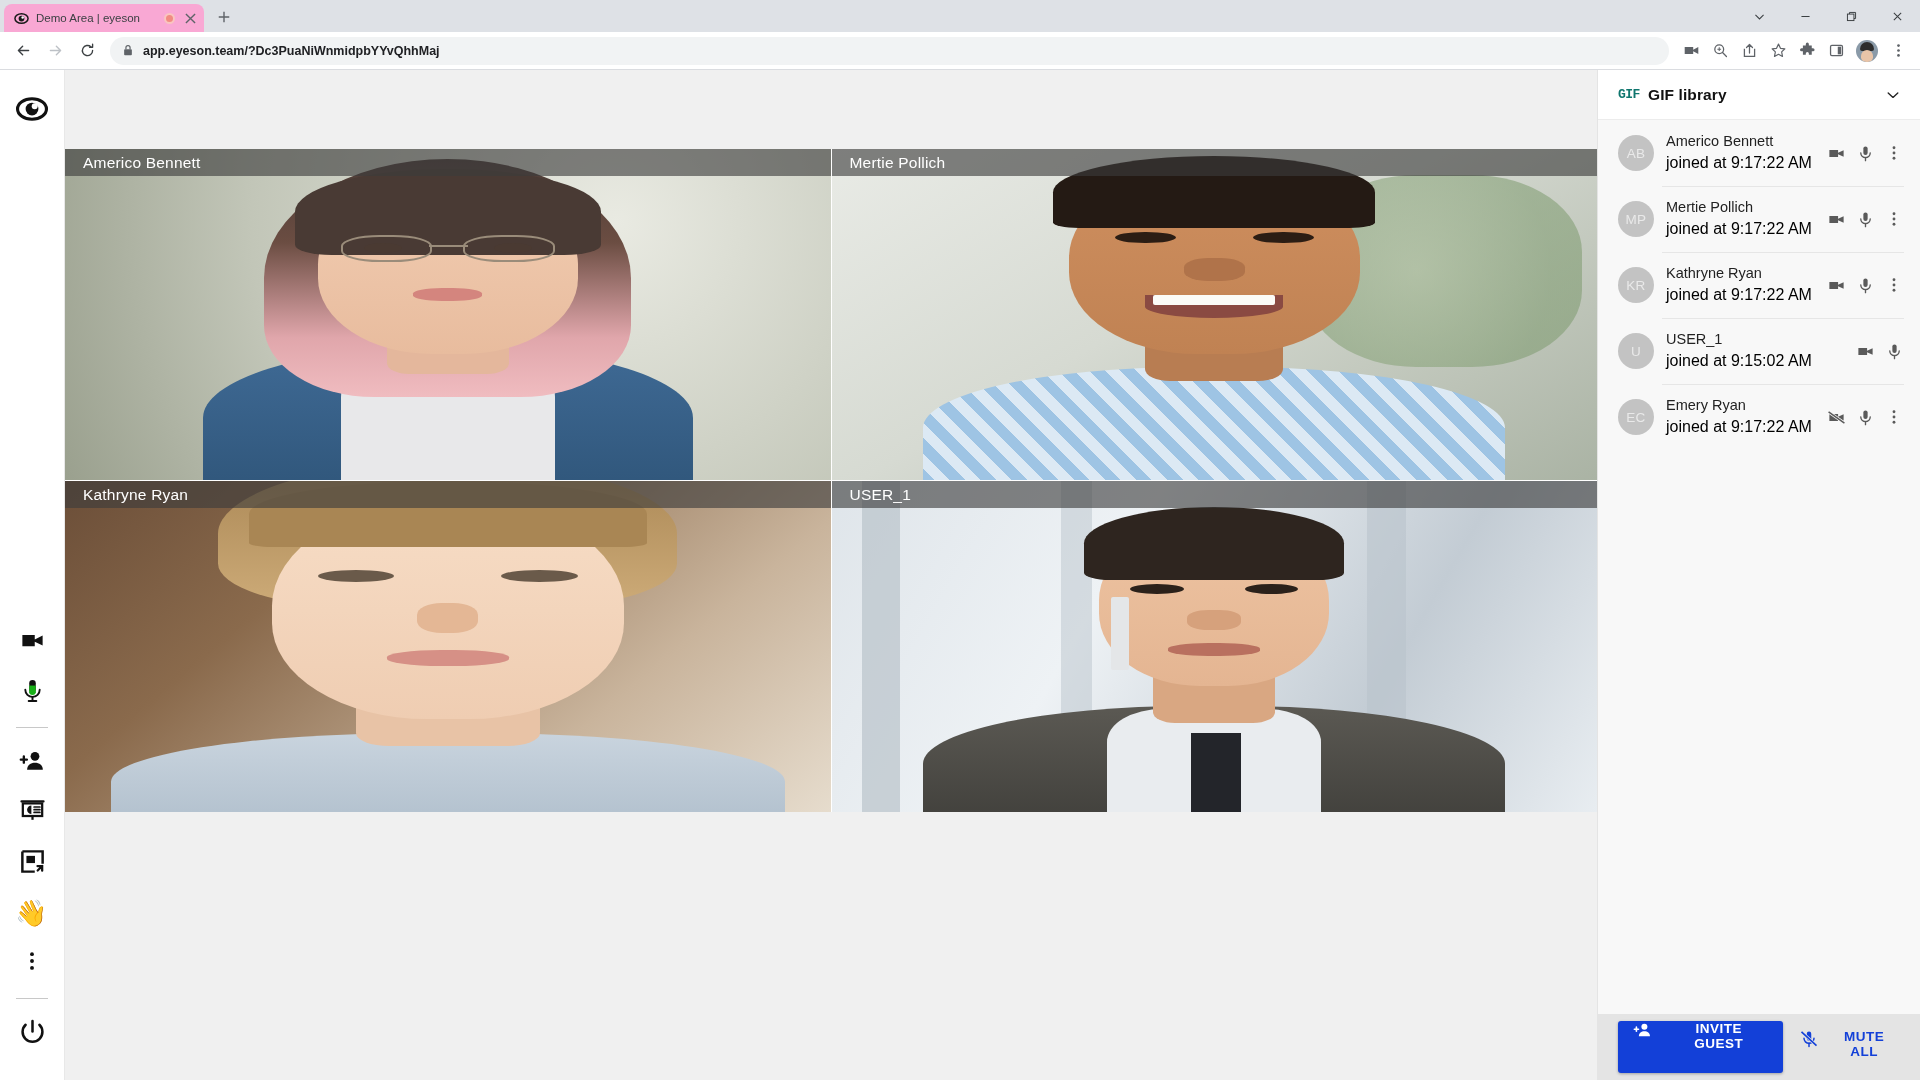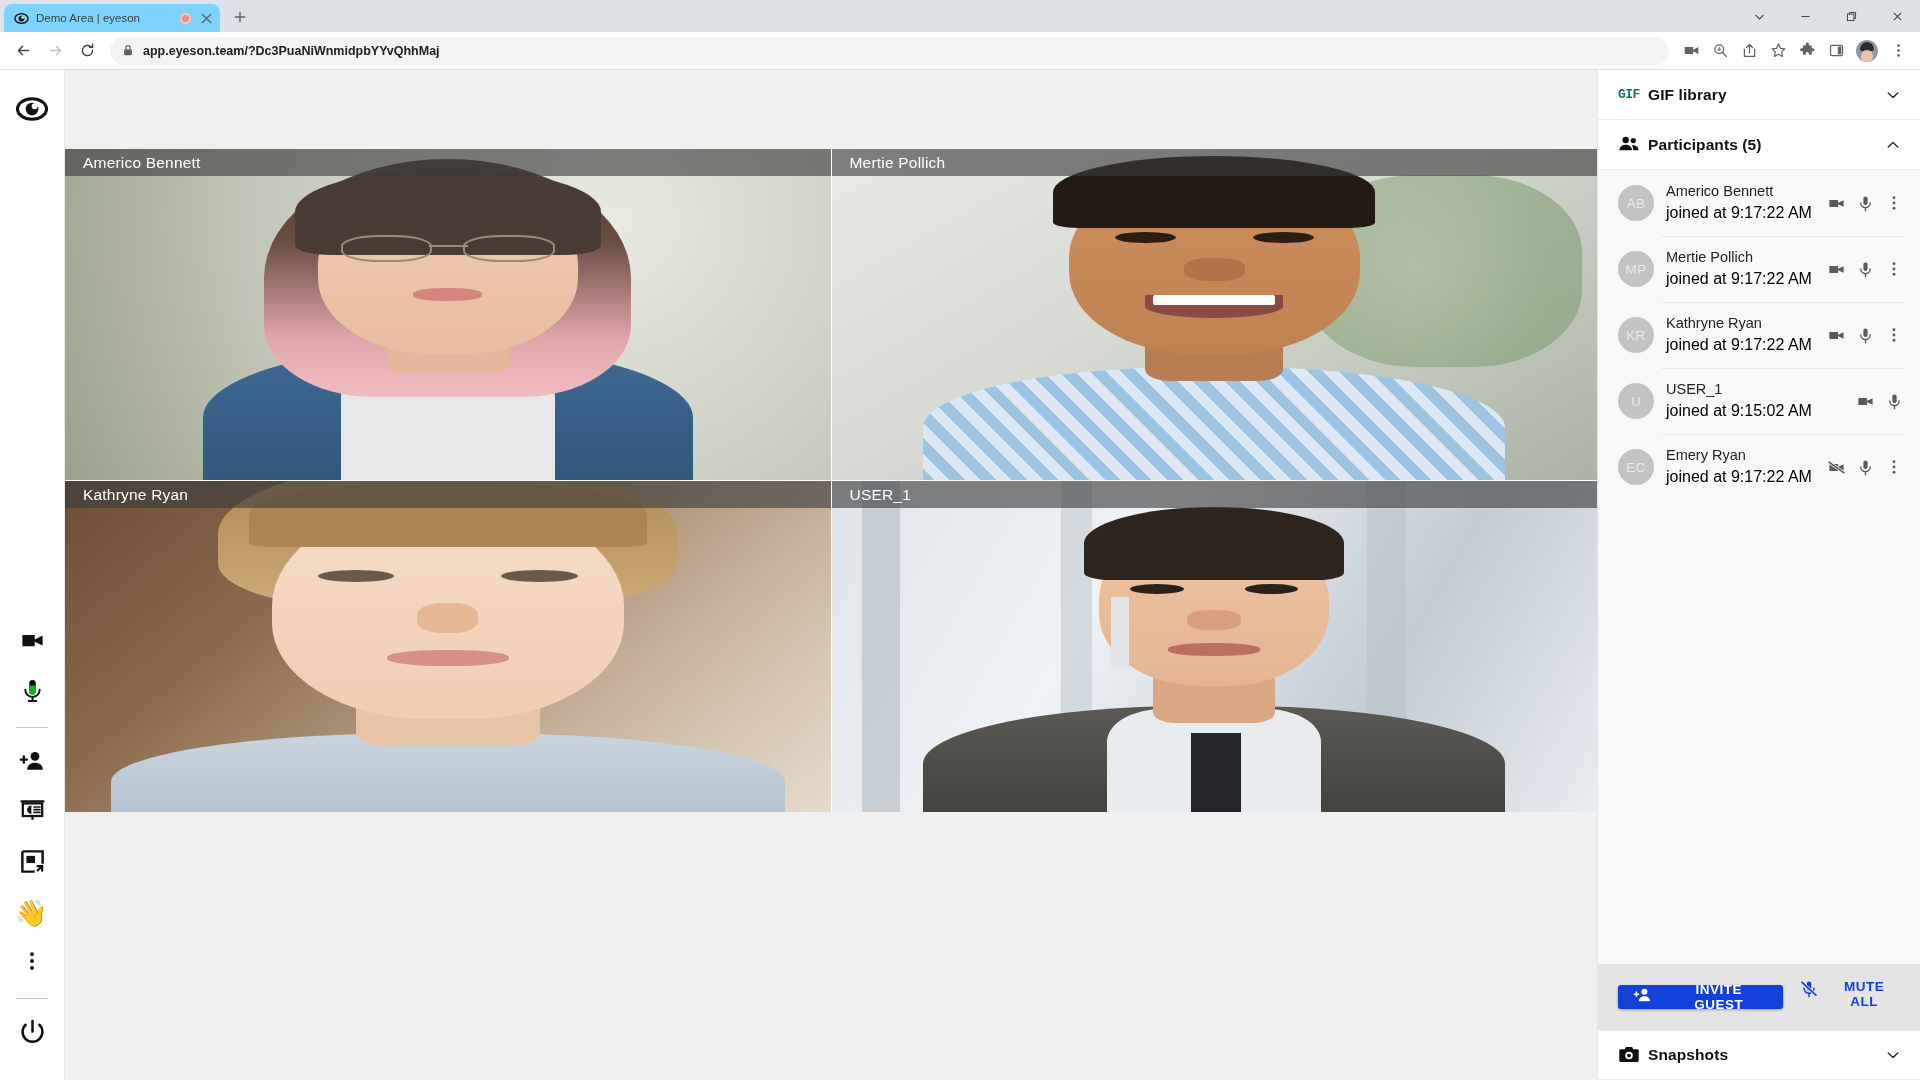--- a/index.html
+++ b/index.html
@@ -10,21 +10,21 @@
   }
 
   
   .browser { width: 1920px; height: 1080px; display: flex; flex-direction: column; }
 
   .tabstrip {
     height: 32px; background: #dee1e6;
     display: flex; align-items: flex-end; padding-left: 4px; position: relative;
   }
   .tab {
-    height: 28px; width: 216px; background: #7dd3fc;
+    height: 28px; width: 200px; background: #f9a8d4;
     border-radius: 8px 8px 0 0; display: flex; align-items: center;
     padding: 0 6px 0 10px; gap: 7px; position: relative;
   }
   .tab-favicon {
     width: 15px; height: 15px; flex: 0 0 15px;
     display: flex; align-items: center; justify-content: center;
   }
   .tab-title {
     font-size: 11.5px; color: #3c4043; white-space: nowrap;
     overflow: hidden; text-overflow: ellipsis; flex: 1;
@@ -162,22 +162,22 @@
   .pname { font-size: 14.5px; color: #222; line-height: 1.35; white-space: nowrap; overflow: hidden; text-overflow: ellipsis; }
   .pjoin { font-size: 16px; color: #000000; line-height: 1.35; }
   .pacts { display: flex; align-items: center; gap: 9px; color: #5a5a5a; }
   .pact { display: flex; align-items: center; justify-content: center; width: 20px; }
 
   .pfoot {
     flex: 0 0 66px; background: #e4e4e4; display: flex; align-items: center;
     padding: 0 20px; gap: 16px;
   }
   .btn-invite {
-    background: #1340d8; color: #fff; border: none; height: 24px;
-    padding: 0 15px; border-radius: 3px; display: flex; align-items: center;
+    background: #1340d8; color: #fff; border: none; height: 52px;
+    padding: 0 15px; border-radius: 3px; display: flex; 
     gap: 17px; font-size: 13.5px; font-weight: bold; letter-spacing: .5px;
     box-shadow: 0 1px 3px rgba(0,0,0,.3);
   }
   .btn-muteall {
     background: none; border: none; color: #1340d8; height: 36px;
     display: flex; align-items: flex-start; gap: 9px;
     font-size: 13.5px; font-weight: bold; letter-spacing: .5px;
   }
   .sec-head.bordered-top { border-top: 1px solid #ececec; }
 </style>
@@ -474,36 +474,20 @@
         <span class="sec-ico gif-glyph">GIF</span>
         <span class="sec-title">GIF library</span>
         <span class="sec-chev">
           <svg width="16" height="16" viewBox="0 0 20 20">
               <path d="M4 7.5 L10 13 L16 7.5" stroke="#222" stroke-width="1.7" fill="none" stroke-linecap="round" stroke-linejoin="round"></path>
             </svg>
         </span>
       </div>
 
 
-      <div class="sec-head">
-        <span class="sec-ico">
-          <svg width="22" height="22" viewBox="0 0 24 24">
-            <circle cx="8.4" cy="6.6" r="3.5" fill="#111"></circle>
-            <circle cx="16.6" cy="7.2" r="2.9" fill="#111"></circle>
-            <path d="M1.6 17.6 c0-3.7 3-5.8 6.8-5.8 s6.8 2.1 6.8 5.8 Z" fill="#111"></path>
-            <path d="M15 12.4 c3.4-.5 7.4 1 7.4 5.2 H16.6 c0-2-.6-3.8-1.6-5.2 Z" fill="#111"></path>
-          </svg>
-        </span>
-        <span class="sec-title">Participants (5)</span>
-        <span class="sec-chev">
-          <svg width="16" height="16" viewBox="0 0 20 20">
-              <path d="M4 12.5 L10 7 L16 12.5" stroke="#222" stroke-width="1.7" fill="none" stroke-linecap="round" stroke-linejoin="round"></path>
-            </svg>
-        </span>
-      </div>
 
       <div class="plist">
 
         <div class="prow">
           <div class="pav">AB</div>
           <div class="pinfo">
             <div class="pname">Americo Bennett</div>
             <div class="pjoin">joined at 9:17:22 AM</div>
           </div>
           <div class="pacts">
@@ -659,32 +643,17 @@
               <path d="M6 11.2 a6 6 0 0 0 12 0" fill="none" stroke="#1340d8" stroke-width="1.8" stroke-linecap="round"></path>
               <path d="M12 17 V21" stroke="#1340d8" stroke-width="1.8" stroke-linecap="round"></path>
               <path d="M3 3.4 L21 20" stroke="#e4e4e4" stroke-width="3.6"></path>
               <path d="M3 3.4 L21 20" stroke="#1340d8" stroke-width="1.9"></path>
             </svg>
           </span>
           <span>MUTE ALL</span>
         </button>
       </div>
 
-      <div class="sec-head bordered-top">
-        <span class="sec-ico">
-          <svg width="22" height="22" viewBox="0 0 24 24">
-            <path d="M8.6 3.4 h6.8 l1.3 2.2 H21 a1.6 1.6 0 0 1 1.6 1.6 V18 a1.6 1.6 0 0 1-1.6 1.6 H3 A1.6 1.6 0 0 1 1.4 18 V7.2 A1.6 1.6 0 0 1 3 5.6 h4.3 Z" fill="#111"></path>
-            <circle cx="12" cy="12.6" r="4.1" fill="#fff"></circle>
-            <circle cx="12" cy="12.6" r="2.1" fill="#111"></circle>
-          </svg>
-        </span>
-        <span class="sec-title">Snapshots</span>
-        <span class="sec-chev">
-          <svg width="16" height="16" viewBox="0 0 20 20">
-              <path d="M4 7.5 L10 13 L16 7.5" stroke="#222" stroke-width="1.7" fill="none" stroke-linecap="round" stroke-linejoin="round"></path>
-            </svg>
-        </span>
-      </div>
 
 
     </div>
   </div>
 </div>
 
 </body></html>

